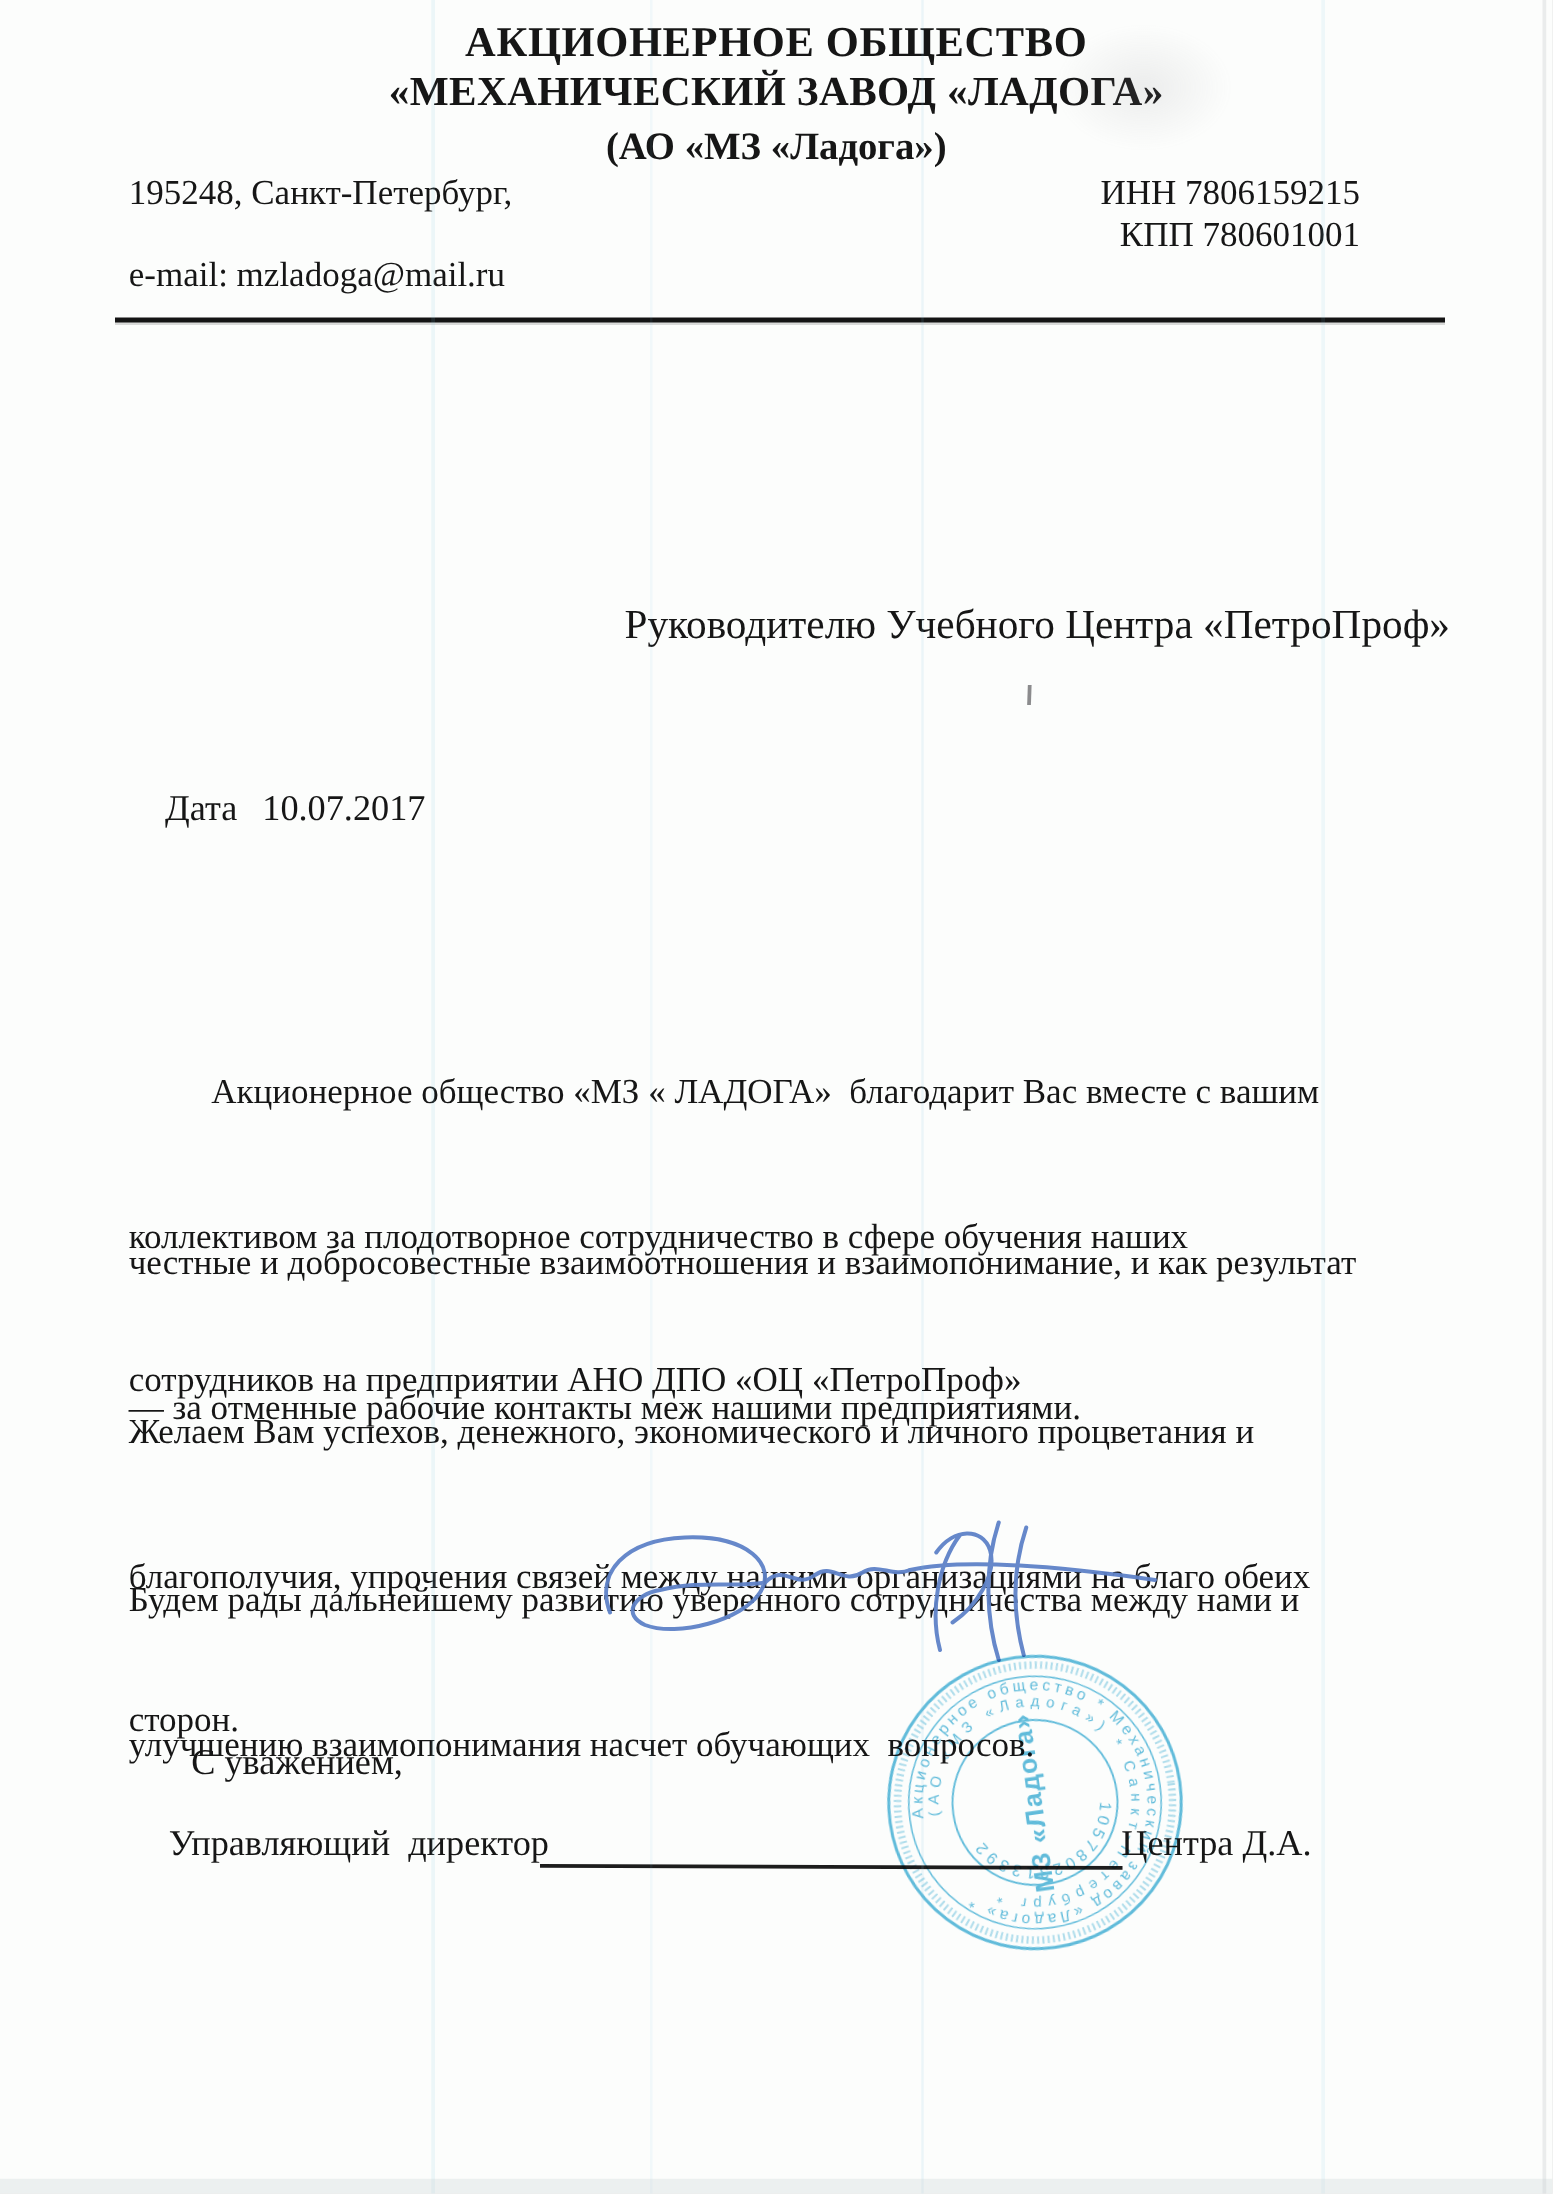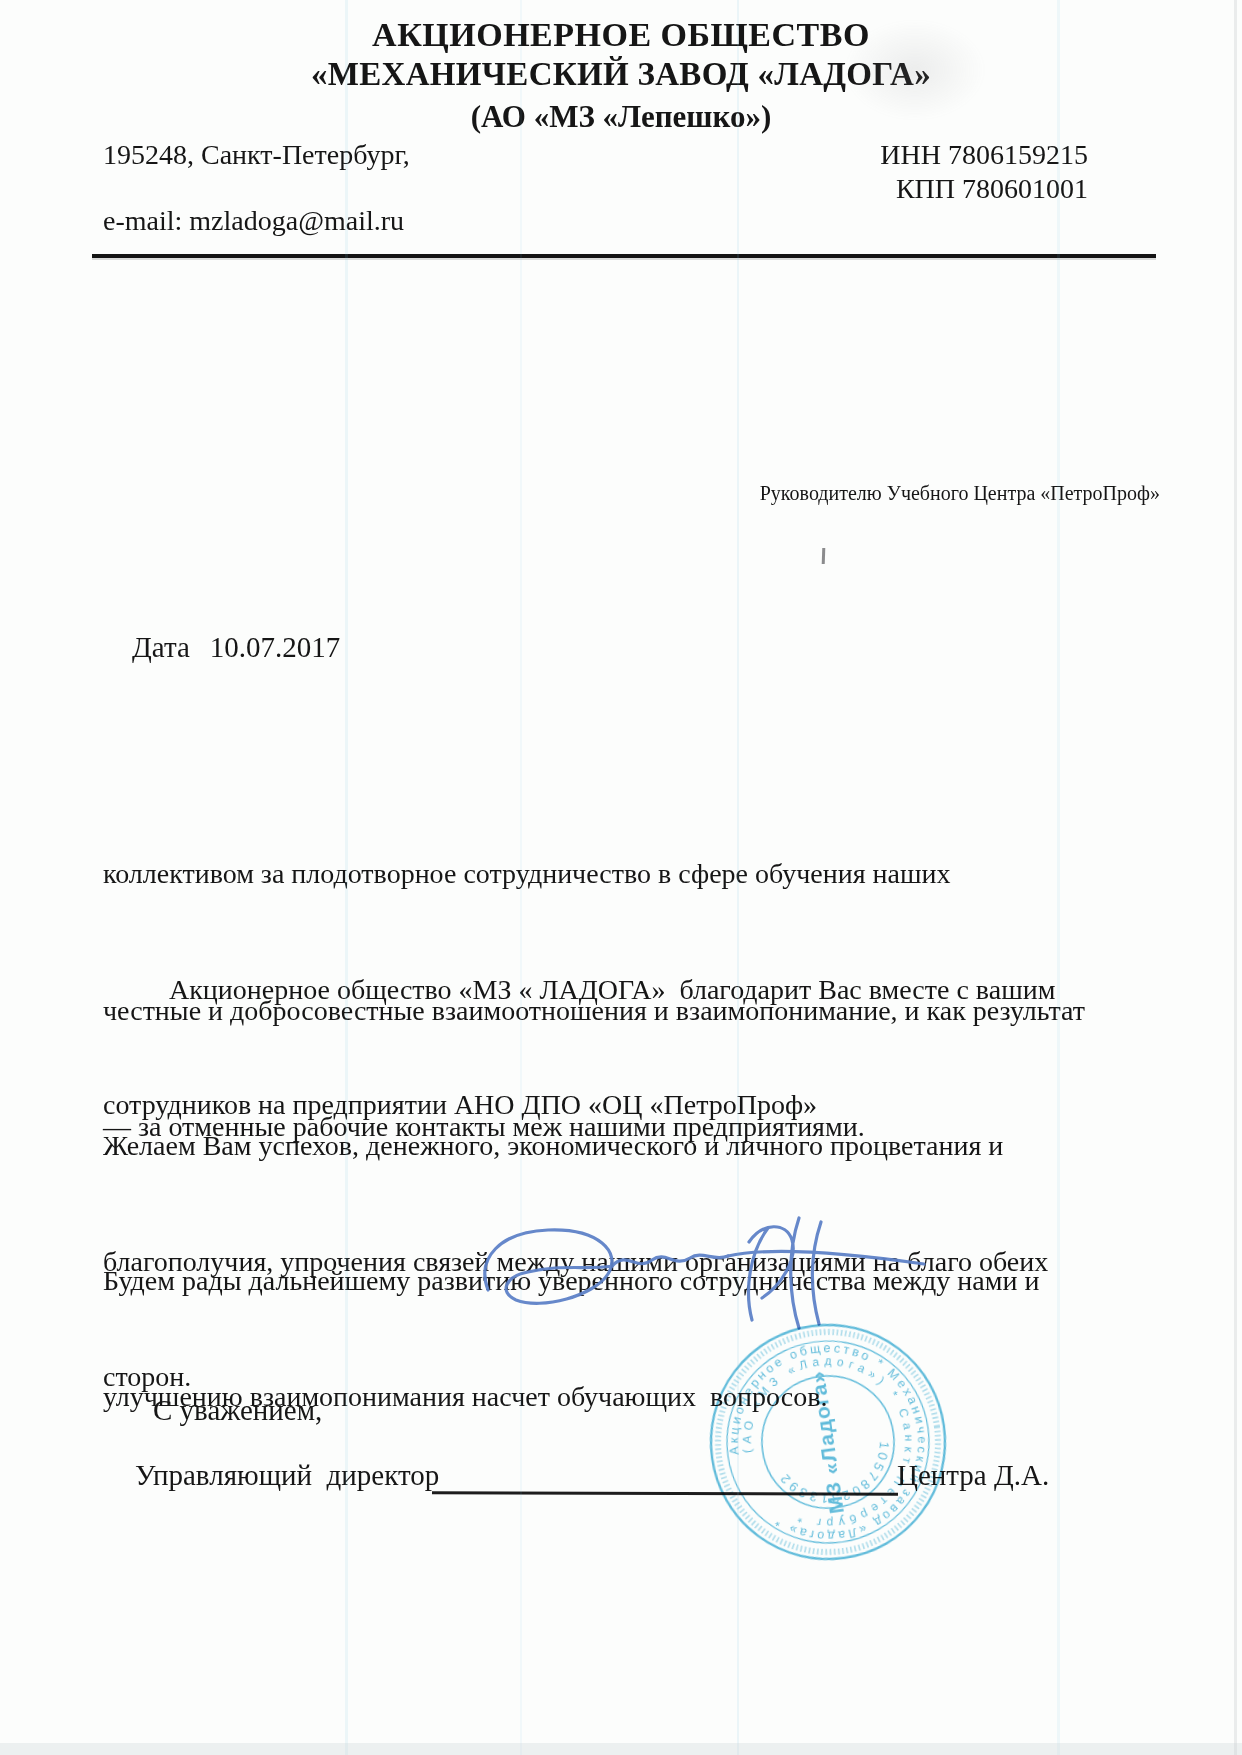--- a/index.html
+++ b/index.html
@@ -17,21 +17,21 @@
   .h-center{left:0;right:0;text-align:center;font-weight:bold;}
   .h1{top:16px;font-size:34px;letter-spacing:.5px;}
   .h2{top:56px;font-size:33px;letter-spacing:.3px;}
   .h3{top:99px;font-size:31px;}
   .addr{left:103px;font-size:28px;}
   .addr.l1{top:139px;} .addr.l2{top:172px;} .addr.l3{top:205px;}
   .tax{right:154px;font-size:28px;text-align:right;}
   .tax.l1{top:139px;} .tax.l2{top:173px;}
   .rule{left:92px;top:254px;width:1064px;height:4px;background:#141414;box-shadow:0 2px 0 rgba(20,20,20,.15);}
   
-  .recipient{top:482px;right:82px;font-size:20px;text-align:right;}
+  .recipient{top:482px;right:82px;font-size:33px;text-align:right;}
   .dateline{left:103px;top:598px;font-size:29px;}
   .date-value{margin-left:20px;}
   .salutation{left:103px;top:719px;font-size:29px;}
   .para{font-size:28px;line-height:38.5px;left:103px;}
   .para .line{white-space:pre;}
   .p1{top:778px;} .p2{top:915px;} .p3{top:1050px;} .p4{top:1185px;}
   .indent{padding-left:66px;}
   
   .regards{left:113px;top:1394px;font-size:29px;margin-left:40px;}
   .sign-title{left:103px;top:1459px;font-size:29px;margin-left:32px;}
@@ -52,39 +52,39 @@
   .tick{left:822px;top:548px;width:3px;height:16px;background:rgba(45,45,50,.55);transform:rotate(2deg);}
   .bottomstrip{left:0;top:1743px;width:1242px;height:12px;background:rgba(205,216,218,.35);}
 </style>
 </head>
 <body>
 
 <div id="page">
 
   <div class="abs h-center h1">АКЦИОНЕРНОЕ ОБЩЕСТВО</div>
   <div class="abs h-center h2">«МЕХАНИЧЕСКИЙ ЗАВОД «ЛАДОГА»</div>
-  <div class="abs h-center h3">(АО «МЗ «Лепешко»)</div>
+  <div class="abs h-center h3">(АО «МЗ «Ладога»)</div>
 
   <div class="abs addr l1">195248, Санкт-Петербург,</div>
   <div class="abs addr l3">e-mail: mzladoga@mail.ru</div>
 
   <div class="abs tax l1">ИНН 7806159215</div>
   <div class="abs tax l2">КПП 780601001</div>
 
   <div class="abs rule"></div>
 
   <div class="abs recipient">Руководителю Учебного Центра «ПетроПроф»</div>
   <div class="abs dateline">
     <span>Дата</span><span class="date-value">10.07.2017</span>
   </div>
 
 
   <div class="abs para p1">
+    <div class="line indent">Акционерное общество «МЗ « ЛАДОГА»  благодарит Вас вместе с вашим</div>
     <div class="line">коллективом за плодотворное сотрудничество в сфере обучения наших</div>
-    <div class="line indent">Акционерное общество «МЗ « ЛАДОГА»  благодарит Вас вместе с вашим</div>
     <div class="line">сотрудников на предприятии АНО ДПО «ОЦ «ПетроПроф»</div>
   </div>
 
   <div class="abs para p2">
     <div class="line">честные и добросовестные взаимоотношения и взаимопонимание, и как результат</div>
     <div class="line">— за отменные рабочие контакты меж нашими предприятиями.</div>
   </div>
 
   <div class="abs para p3">
     <div class="line">Желаем Вам успехов, денежного, экономического и личного процветания и</div>

